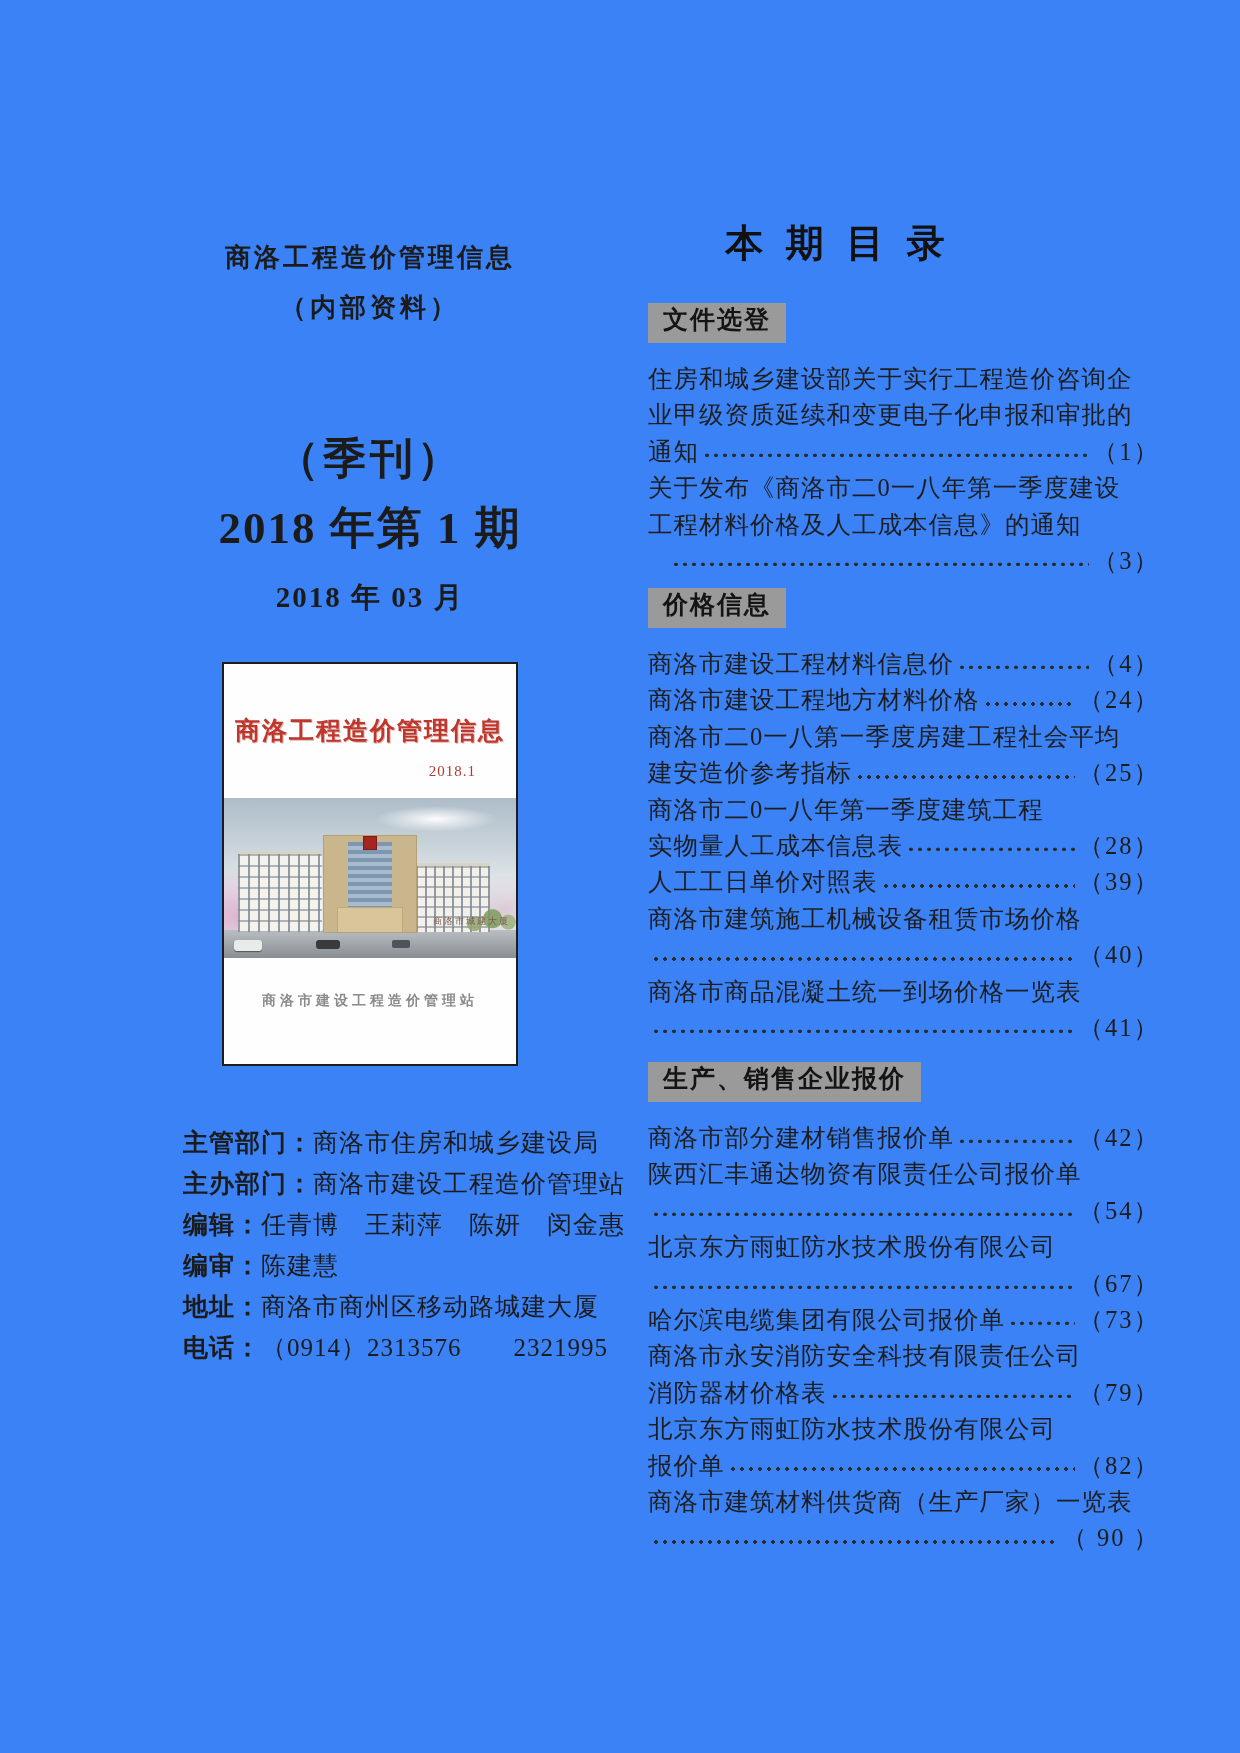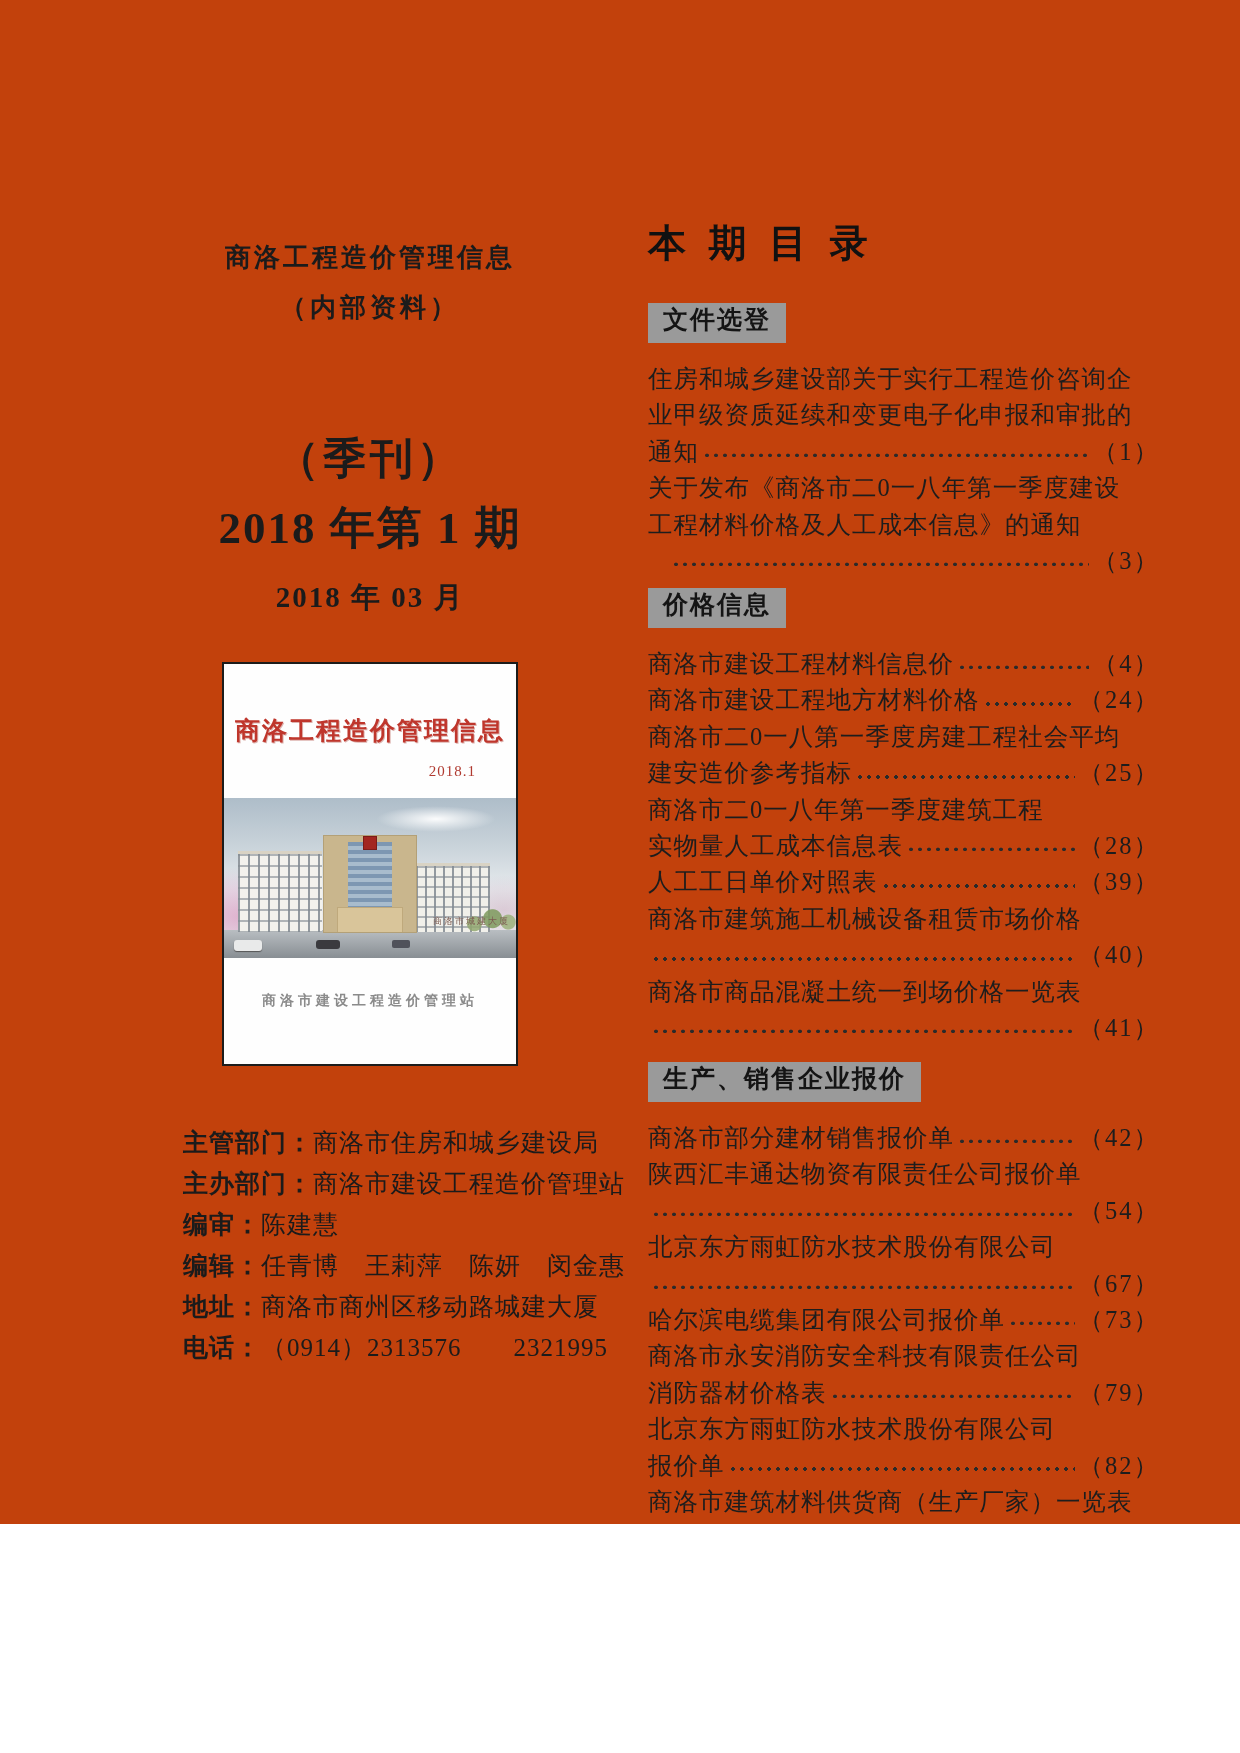--- a/index.html
+++ b/index.html
@@ -1,19 +1,19 @@
 <!DOCTYPE html>
 <html><head>
 <meta charset="utf-8">
 <style>
   html,body{margin:0;padding:0;background:#ffffff;}
   .page{
     position:relative;
-    width:1240px;height:1524px;
-    background:#c2410c;
+    width:1240px;height:1753px;
+    background:#3b82f6;
     font-family:"Liberation Serif","DejaVu Serif",serif;
     color:#1b1b1b;
     overflow:hidden;
   }
   
   .masthead{
     position:absolute;left:150px;top:240px;width:440px;
     text-align:center;font-size:26px;font-weight:700;letter-spacing:3px;
   }
   .masthead-note{
@@ -91,21 +91,21 @@
   .imprint{position:absolute;left:183px;top:1126px;width:420px;}
   .imprint-row{display:flex;align-items:baseline;height:41px;}
   .imprint-label{
     font-family:"Liberation Sans","DejaVu Sans",sans-serif;
     font-weight:700;font-size:25px;letter-spacing:1px;white-space:nowrap;
   }
   .imprint-value{font-size:25px;letter-spacing:1px;white-space:nowrap;}
   
   .toc-title{
     position:absolute;left:648px;top:218px;width:380px;
-    font-size:38px;font-weight:700;letter-spacing:6px;
+    text-align:center;font-size:38px;font-weight:700;letter-spacing:6px;
     font-family:"Liberation Sans","DejaVu Sans",sans-serif;color:#111;
   }
   .toc-sections{position:absolute;left:648px;top:0;width:512px;height:100%;}
   .toc-section{position:absolute;left:0;width:512px;}
   .toc-section.sec0{top:303px;}
   .toc-section.sec1{top:588px;}
   .toc-section.sec2{top:1062px;}
   .sec-header{
     display:inline-block;background:#9a9a9a;color:#141414;
     font-family:"Liberation Sans","DejaVu Sans",sans-serif;
@@ -161,26 +161,26 @@
   <div class="imprint">
       <div class="imprint-row">
         <span class="imprint-label">主管部门：</span>
         <span class="imprint-value">商洛市住房和城乡建设局</span>
       </div>
       <div class="imprint-row">
         <span class="imprint-label">主办部门：</span>
         <span class="imprint-value">商洛市建设工程造价管理站</span>
       </div>
       <div class="imprint-row">
+        <span class="imprint-label">编辑：</span>
+        <span class="imprint-value">任青博　王莉萍　陈妍　闵金惠</span>
+      </div>
+      <div class="imprint-row">
         <span class="imprint-label">编审：</span>
         <span class="imprint-value">陈建慧</span>
-      </div>
-      <div class="imprint-row">
-        <span class="imprint-label">编辑：</span>
-        <span class="imprint-value">任青博　王莉萍　陈妍　闵金惠</span>
       </div>
       <div class="imprint-row">
         <span class="imprint-label">地址：</span>
         <span class="imprint-value">商洛市商州区移动路城建大厦</span>
       </div>
       <div class="imprint-row">
         <span class="imprint-label">电话：</span>
         <span class="imprint-value">（0914）2313576　　2321995</span>
       </div>
     </div>

